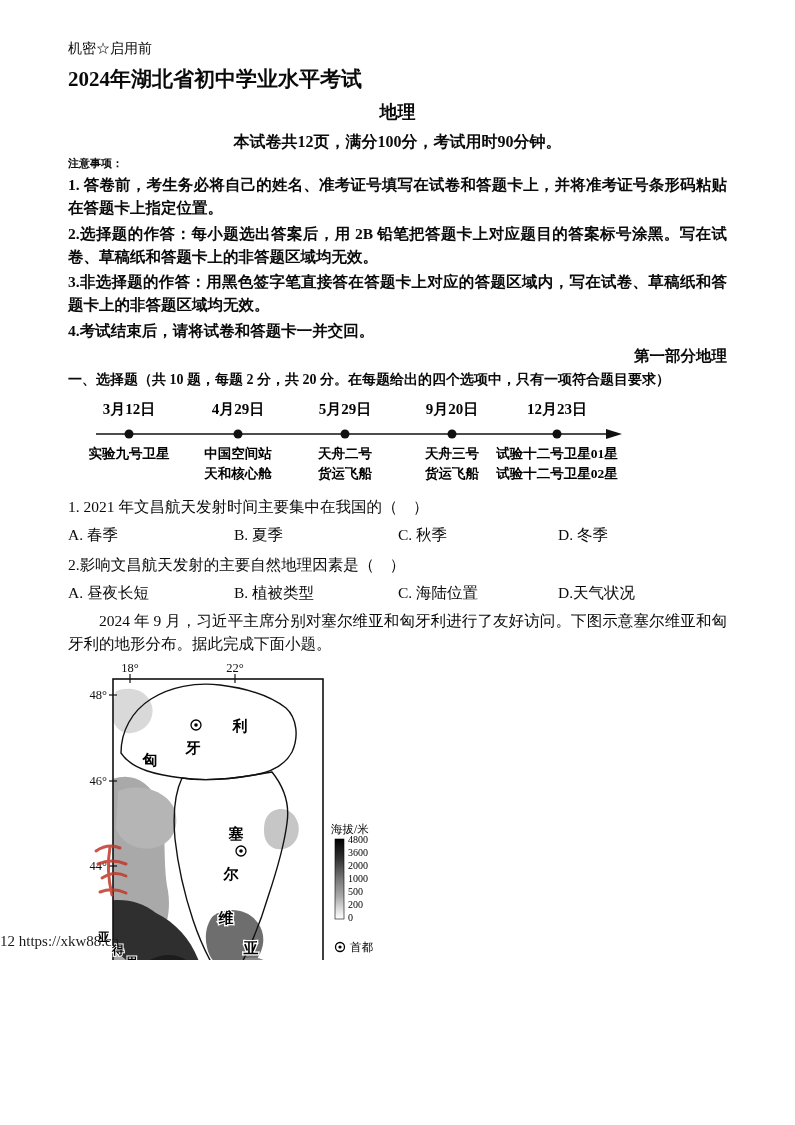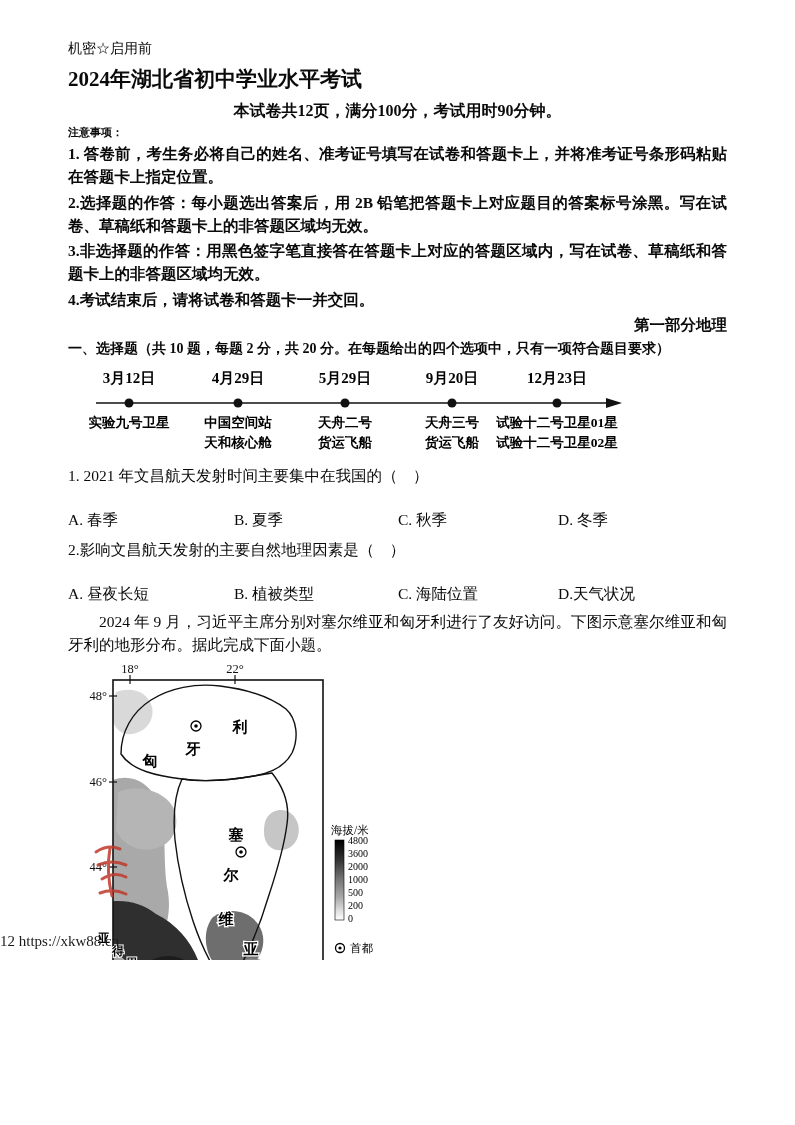--- a/index.html
+++ b/index.html
@@ -13,21 +13,21 @@
   .confidential { font-size: 14px; }
   .title   { margin: 7px 0 0; text-align: left; font-size: 21px; font-weight: 700; }
   .subject { margin: 7px 0 0; text-align: center; font-size: 18px; font-weight: 700; }
   .exam-info { margin: 8px 0 2px; text-align: center; font-size: 16px; font-weight: 700; }
   .notice-header { font-size: 11px; font-weight: 700; margin-top: 3px; }
   .notice-item { font-size: 15.5px; font-weight: 700; line-height: 1.5; margin: 2px 0; text-align: justify; }
   .section-title { text-align: right; font-size: 15.5px; font-weight: 700; margin: 4px 0 2px; }
   .choice-header { font-size: 14px; font-weight: 700; line-height: 1.5; margin: 2px 0; text-align: justify; }
   .passage { font-size: 15.5px; line-height: 1.5; margin: 5px 0 2px; text-indent: 2em; text-align: justify; }
   .stem { font-size: 15.5px; margin: 9px 0 0; }
-  .options { display: grid; grid-template-columns: 166px 164px 160px auto; font-size: 15.5px; margin: 23px 0 0; }
+  .options { display: grid; grid-template-columns: 166px 164px 160px auto; font-size: 15.5px; margin: 7px 0 0; }
   .timeline { display: block; margin: 6px 0 0 0; }
   .tl-date  { font-size: 15px; font-weight: 700; text-anchor: middle; fill:#000; }
   .tl-label { font-size: 13.5px; font-weight: 700; text-anchor: middle; fill:#000; }
   .axis { stroke: #111; stroke-width: 1.6; }
   .tl-dot { fill: #111; }
   .map-figure { display: block; margin: 6px 0 0 20px; }
   .frame  { fill: none; stroke: #111; stroke-width: 1.6; }
   .border { fill: none; stroke: #111; stroke-width: 1.4; stroke-linejoin: round; }
   .tick { stroke:#111; stroke-width:1.2; }
   .geo-label { font-size: 12.5px; fill: #111; }
@@ -40,20 +40,21 @@
   .stamp { stroke:#c0392b; stroke-width:3; fill:none; stroke-linecap:round; opacity:.85; }
   .footer { position: absolute; left: 0; right: 0; bottom: 10px; font-size: 15px; color: #1a1a1a; }
 </style>
 </head>
 <body>
 
 <div class="sheet">
 
   <div class="confidential">机密☆启用前</div>
   <div class="title">2024年湖北省初中学业水平考试</div>
+  <div class="subject">地理</div>
   <div class="exam-info">本试卷共12页，满分100分，考试用时90分钟。</div>
 
   <div class="notice-header">注意事项：</div>
   <p class="notice-item">1. 答卷前，考生务必将自己的姓名、准考证号填写在试卷和答题卡上，并将准考证号条形码粘贴在答题卡上指定位置。</p>
   <p class="notice-item">2.选择题的作答：每小题选出答案后，用 2B 铅笔把答题卡上对应题目的答案标号涂黑。写在试卷、草稿纸和答题卡上的非答题区域均无效。</p>
   <p class="notice-item">3.非选择题的作答：用黑色签字笔直接答在答题卡上对应的答题区域内，写在试卷、草稿纸和答题卡上的非答题区域均无效。</p>
   <p class="notice-item">4.考试结束后，请将试卷和答题卡一并交回。</p>
 
   <div class="section-title">第一部分地理</div>
   <p class="choice-header">一、选择题（共 10 题，每题 2 分，共 20 分。在每题给出的四个选项中，只有一项符合题目要求）</p>

